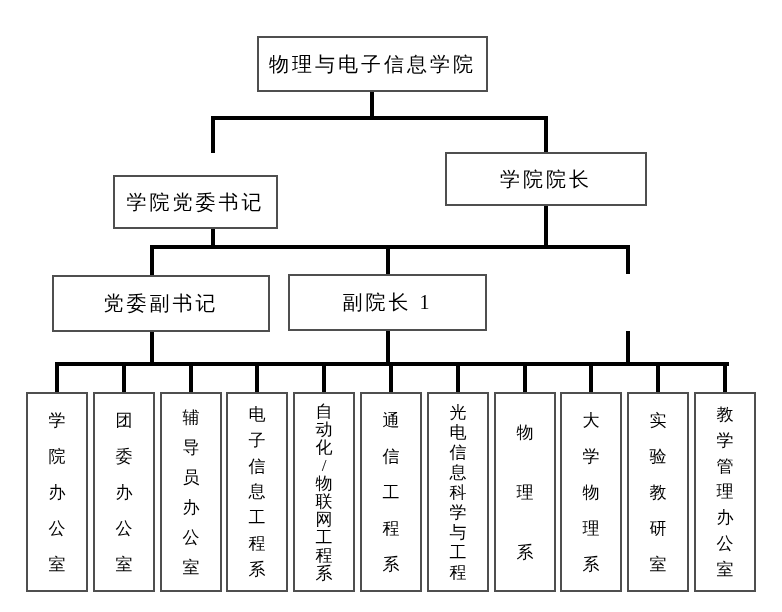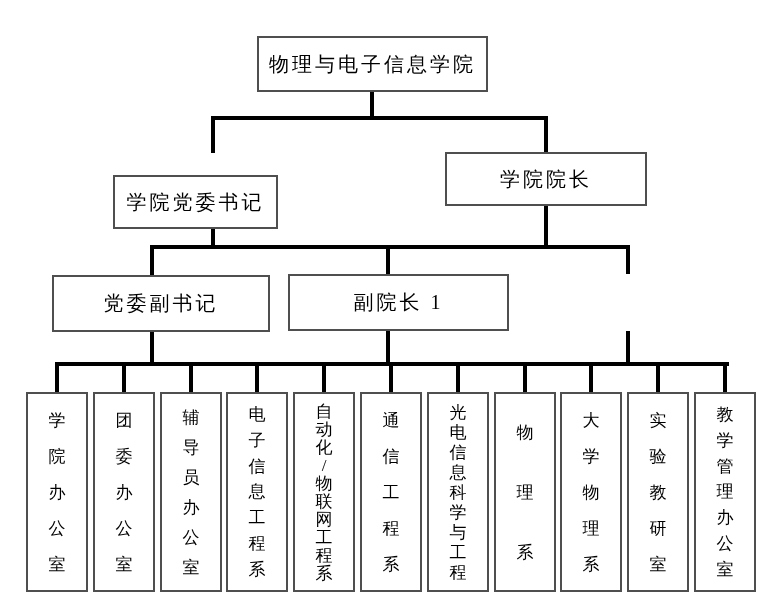--- a/index.html
+++ b/index.html
@@ -92,21 +92,21 @@
   <div class="line" style="left:589px;top:362px;width:4px;height:30px;"></div>
   <div class="line" style="left:656px;top:362px;width:4px;height:30px;"></div>
   <div class="line" style="left:723px;top:362px;width:4px;height:30px;"></div>
 
   <div class="node" style="left:257px;top:36px;width:231px;height:56px;">物理与电子信息学院</div>
 
   <div class="node" style="left:113px;top:153px;width:165px;height:54px;margin-top:22px;">学院党委书记</div>
   <div class="node" style="left:445px;top:152px;width:202px;height:54px;">学院院长</div>
 
   <div class="node" style="left:52px;top:275px;width:218px;height:57px;">党委副书记</div>
-  <div class="node" style="left:288px;top:274px;width:221px;height:57px;">副院长 1</div>
+  <div class="node" style="left:288px;top:274px;width:199px;height:57px;">副院长 1</div>
 
   <div class="dept" style="left:26px;">
       <span class="vchar">学</span>
       <span class="vchar">院</span>
       <span class="vchar">办</span>
       <span class="vchar">公</span>
       <span class="vchar">室</span>
     </div>
   <div class="dept" style="left:93px;">
       <span class="vchar">团</span>

